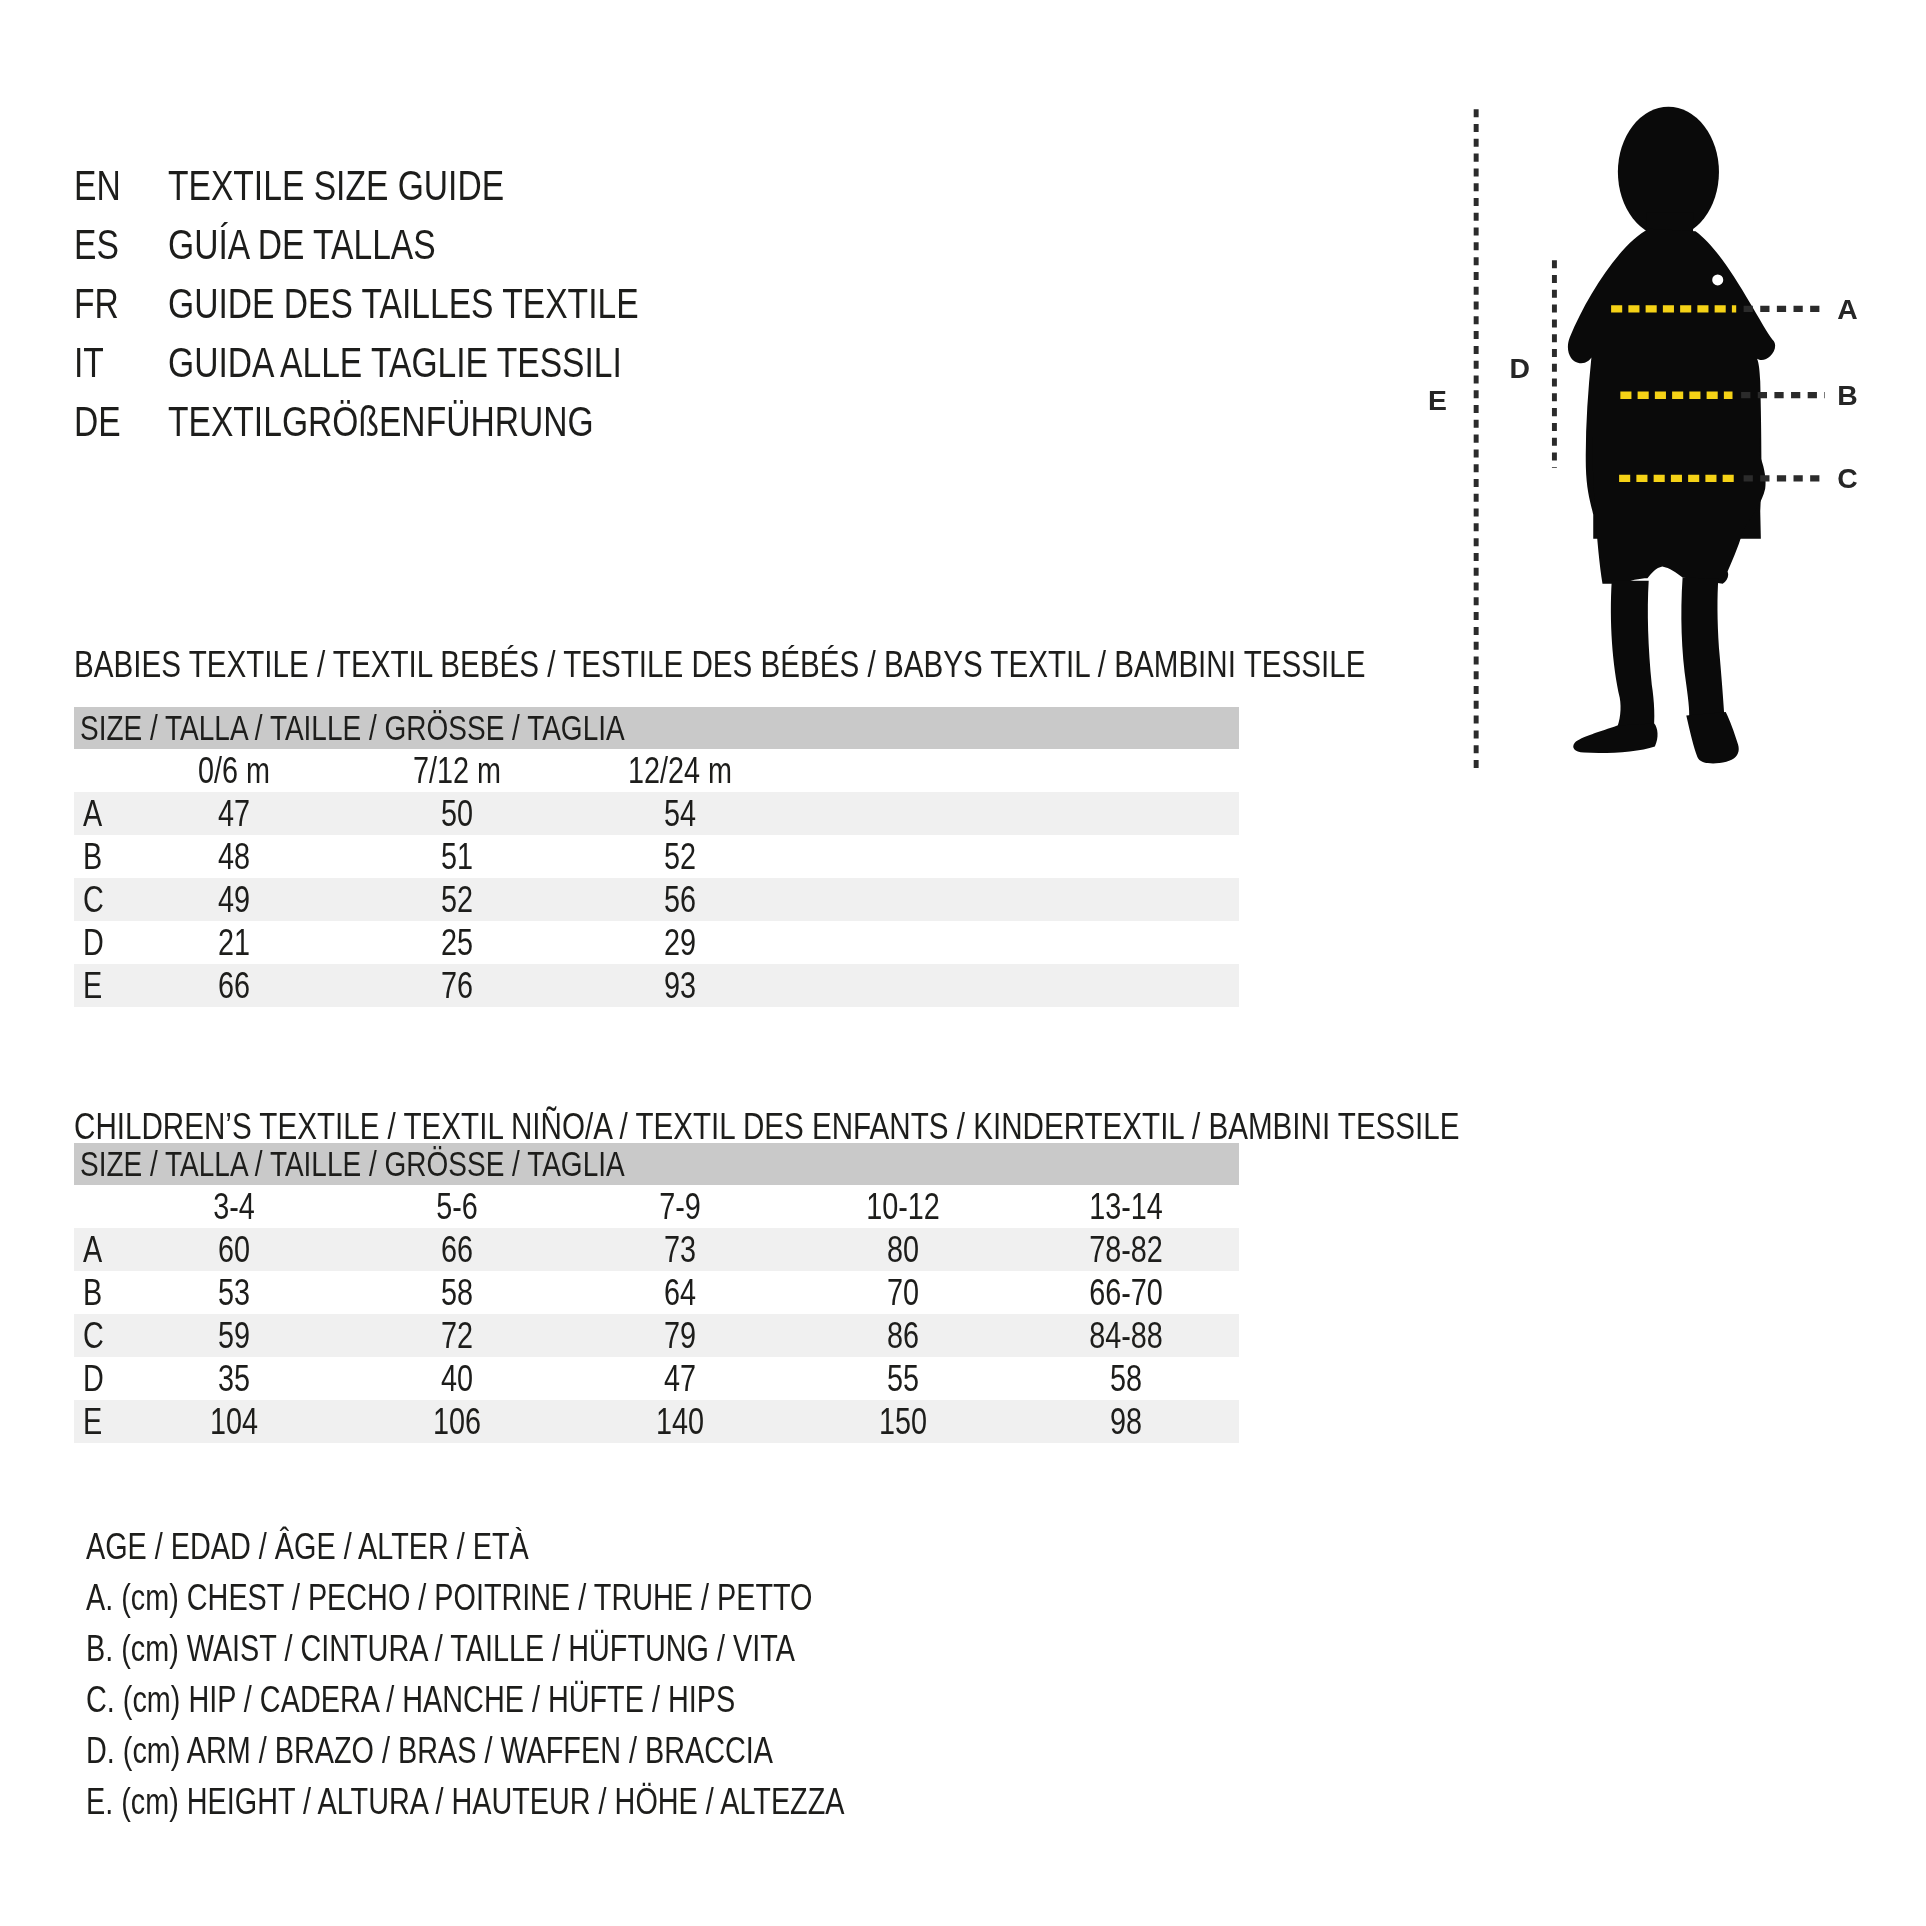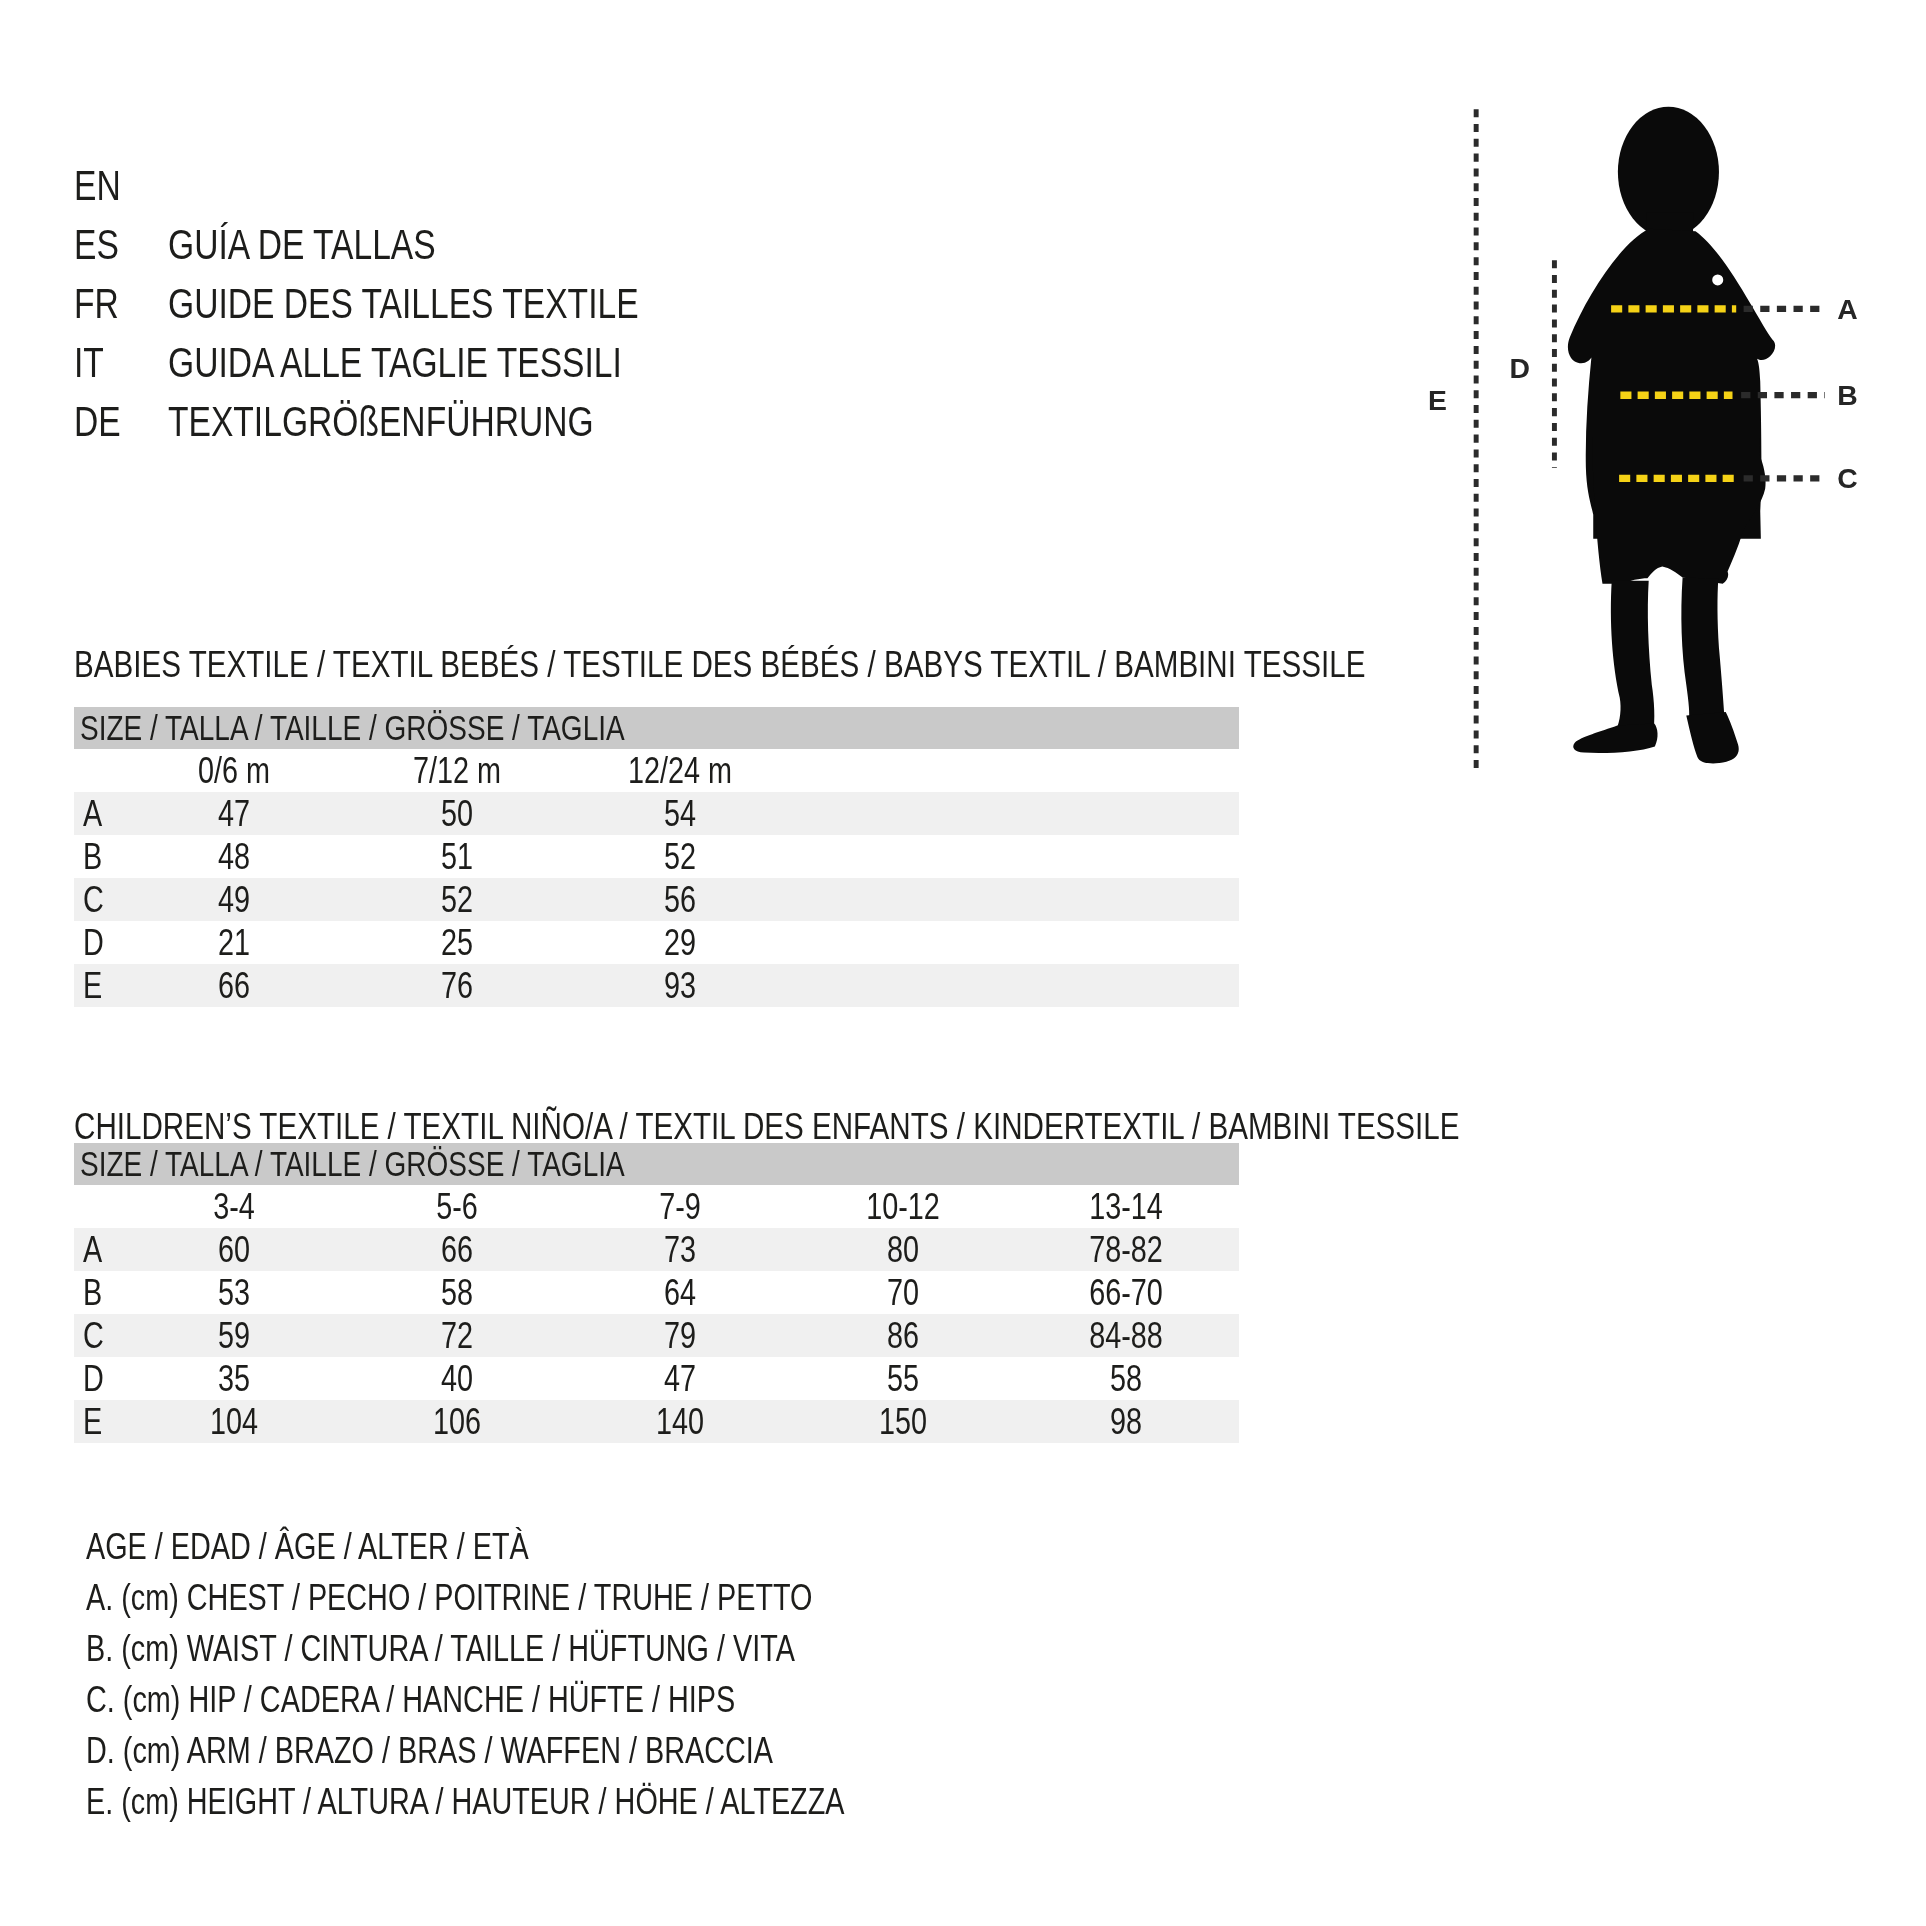--- a/index.html
+++ b/index.html
@@ -53,20 +53,21 @@
   }
 </style>
 </head>
 <body>
 
 <div id="page">
 
   <div id="langs">
       <div class="lang-row">
         <span class="lang-code"><span class="cond">EN</span></span>
+        <span class="lang-title"><span class="cond">TEXTILE SIZE GUIDE</span></span>
       </div>
       <div class="lang-row">
         <span class="lang-code"><span class="cond">ES</span></span>
         <span class="lang-title"><span class="cond">GUÍA DE TALLAS</span></span>
       </div>
       <div class="lang-row">
         <span class="lang-code"><span class="cond">FR</span></span>
         <span class="lang-title"><span class="cond">GUIDE DES TAILLES TEXTILE</span></span>
       </div>
       <div class="lang-row">

